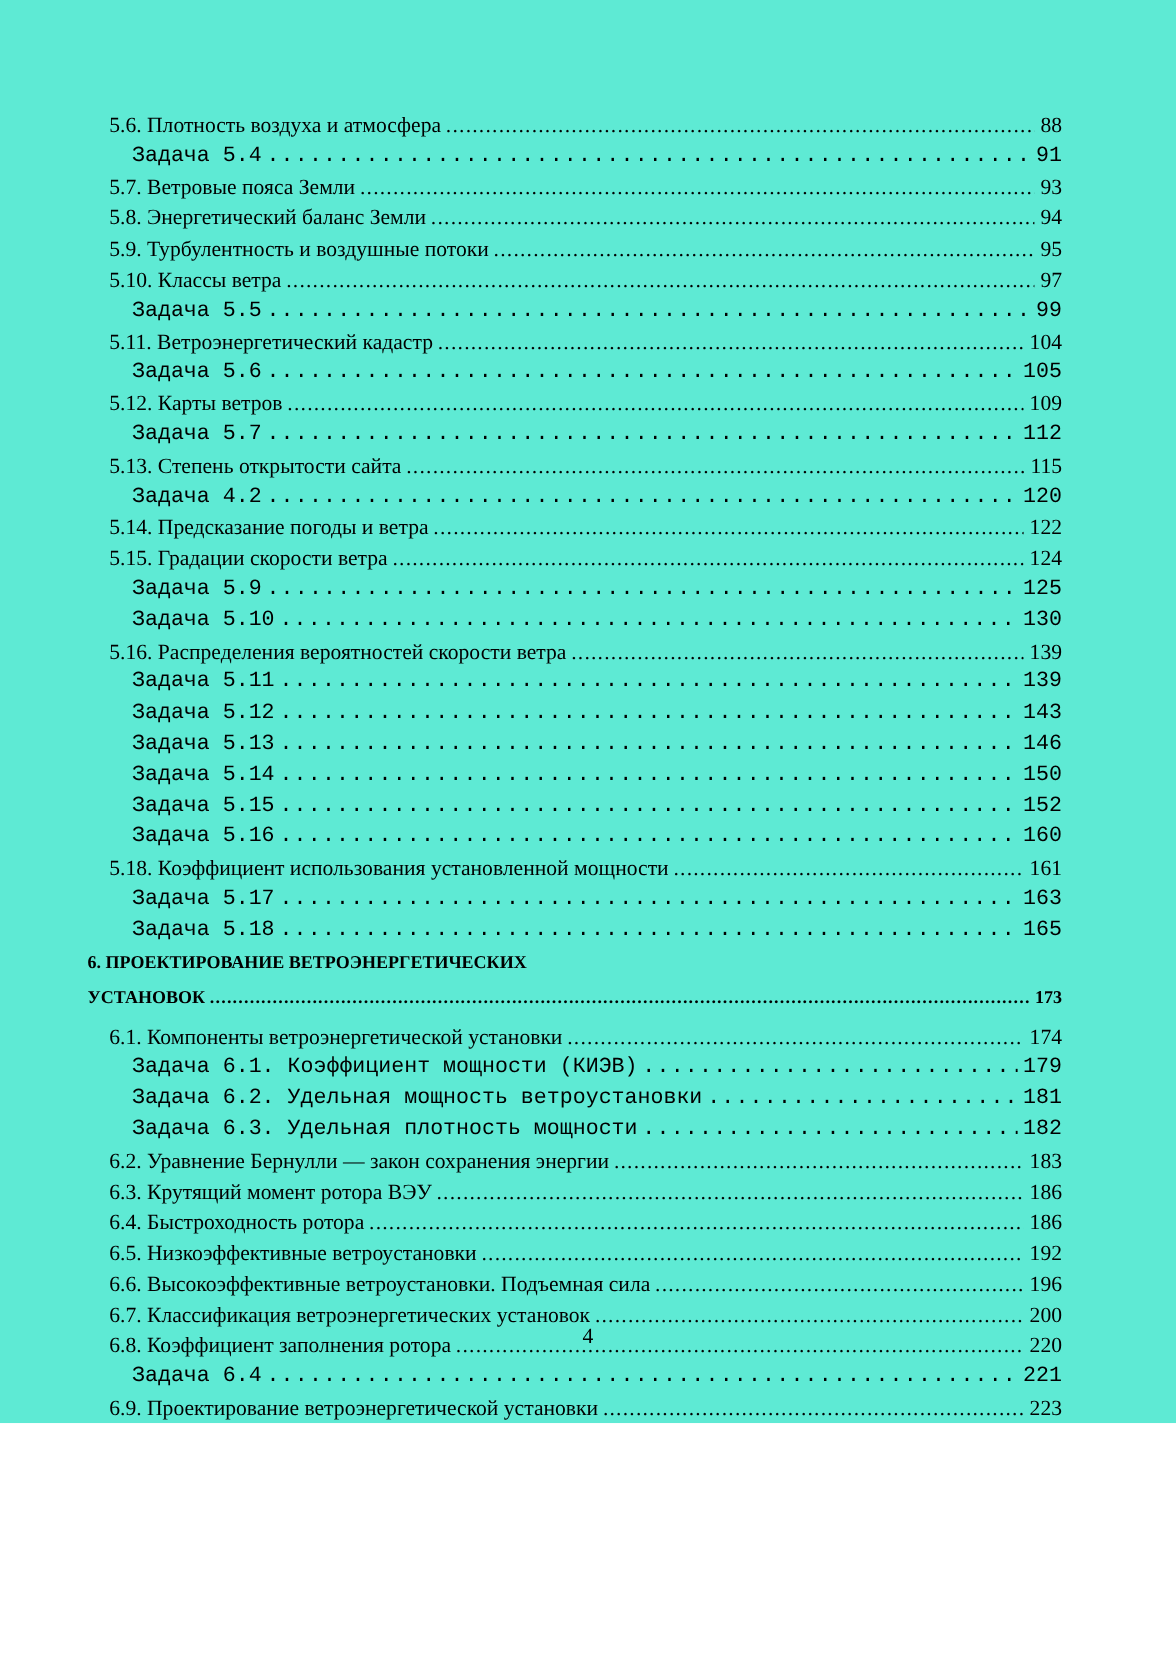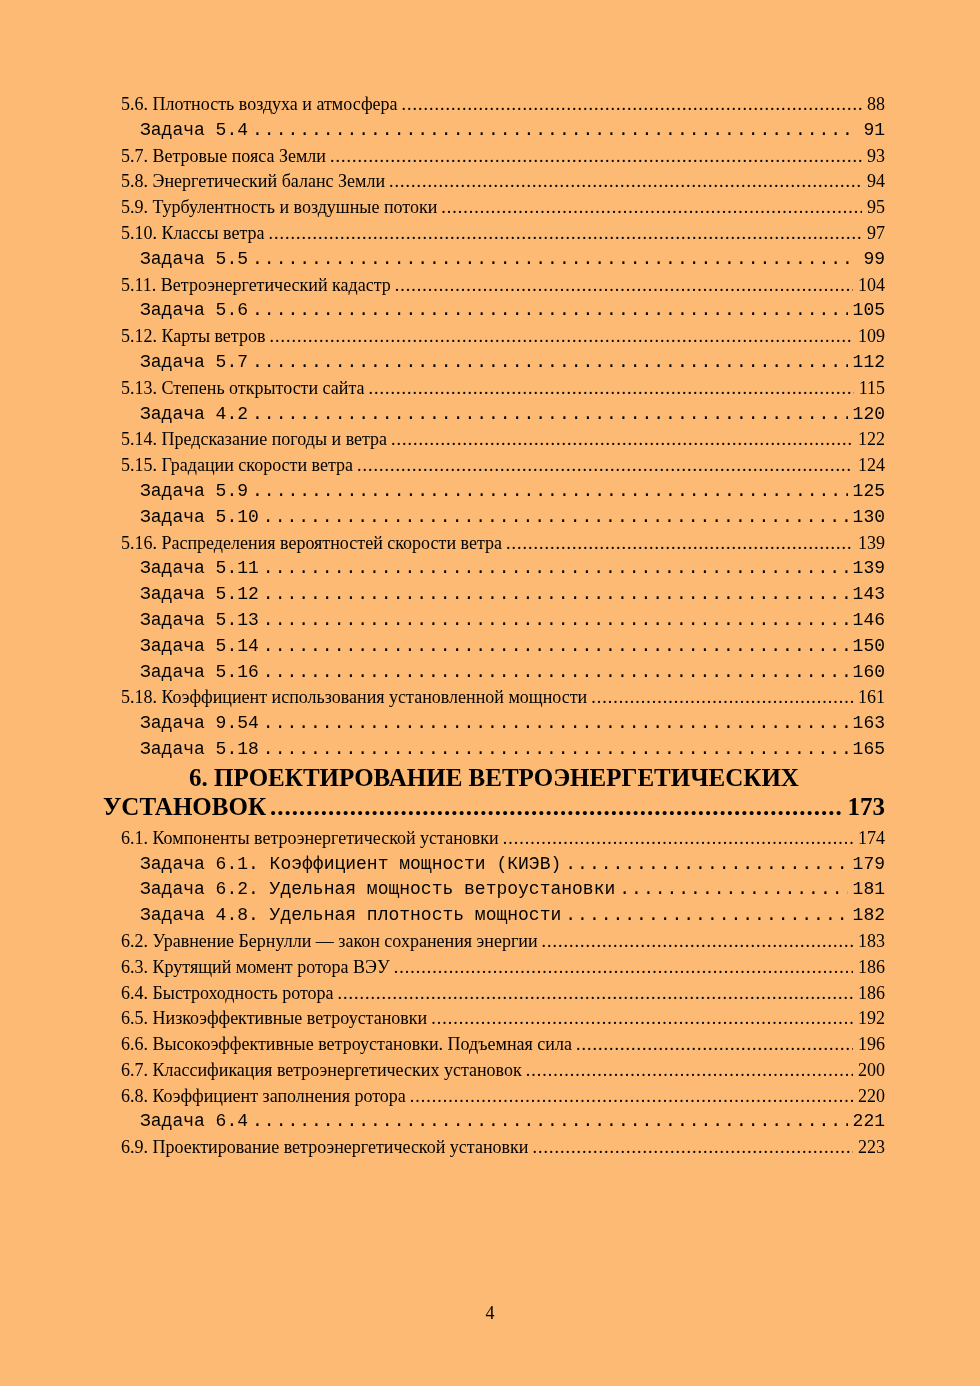--- a/index.html
+++ b/index.html
@@ -3,25 +3,25 @@
 <meta charset="utf-8">
 <style>
   html, body {
     margin: 0;
     padding: 0;
     background: #ffffff;
   }
   .page {
     position: relative;
     width: 980px;
-    height: 1386px;
+    height: 1186px;
     margin: 0 auto;
-    background: #fdba74;
+    background: #5eead4;
     box-sizing: border-box;
-    padding: 92px 95px 0 103px;
+    padding: 92px 95px 0 73px;
     font-family: "Liberation Serif", "DejaVu Serif", serif;
     color: #000000;
     overflow: hidden;
   }
   .toc {
     width: 100%;
   }
   .row {
     display: flex;
     align-items: baseline;
@@ -29,23 +29,22 @@
     line-height: 25.8px;
     white-space: nowrap;
   }
   .row .title {
     flex: 0 0 auto;
   }
   .row.l1 { padding-left: 18px; }
   .row.l2 { padding-left: 37px; font-family: Liberation Mono, monospace; }
   .row.l0 {
     font-weight: bold;
-    font-size: 25px;
+    font-size: 15px;
     line-height: 29px;
-    justify-content: center;
   }
   .row.l0 + .row.l1 { margin-top: 5px; }
   .dots {
     flex: 1 1 auto;
     overflow: hidden;
     white-space: nowrap;
     min-width: 10px;
     margin: 0 3px 0 4px;
   }
   .dots::after {
@@ -174,31 +173,36 @@
         <span class="title">Задача 5.13</span>
         <span class="dots"></span>
         <span class="page-num">146</span>
       </div>
       <div class="row l2">
         <span class="title">Задача 5.14</span>
         <span class="dots"></span>
         <span class="page-num">150</span>
       </div>
       <div class="row l2">
+        <span class="title">Задача 5.15</span>
+        <span class="dots"></span>
+        <span class="page-num">152</span>
+      </div>
+      <div class="row l2">
         <span class="title">Задача 5.16</span>
         <span class="dots"></span>
         <span class="page-num">160</span>
       </div>
       <div class="row l1">
         <span class="title">5.18. Коэффициент использования установленной мощности</span>
         <span class="dots"></span>
         <span class="page-num">161</span>
       </div>
       <div class="row l2">
-        <span class="title">Задача 9.54</span>
+        <span class="title">Задача 5.17</span>
         <span class="dots"></span>
         <span class="page-num">163</span>
       </div>
       <div class="row l2">
         <span class="title">Задача 5.18</span>
         <span class="dots"></span>
         <span class="page-num">165</span>
       </div>
       <div class="row l0">
         <span class="title">6. ПРОЕКТИРОВАНИЕ ВЕТРОЭНЕРГЕТИЧЕСКИХ</span>
@@ -217,21 +221,21 @@
         <span class="title">Задача 6.1. Коэффициент мощности (КИЭВ)</span>
         <span class="dots"></span>
         <span class="page-num">179</span>
       </div>
       <div class="row l2">
         <span class="title">Задача 6.2. Удельная мощность ветроустановки</span>
         <span class="dots"></span>
         <span class="page-num">181</span>
       </div>
       <div class="row l2">
-        <span class="title">Задача 4.8. Удельная плотность мощности</span>
+        <span class="title">Задача 6.3. Удельная плотность мощности</span>
         <span class="dots"></span>
         <span class="page-num">182</span>
       </div>
       <div class="row l1">
         <span class="title">6.2. Уравнение Бернулли — закон сохранения энергии</span>
         <span class="dots"></span>
         <span class="page-num">183</span>
       </div>
       <div class="row l1">
         <span class="title">6.3. Крутящий момент ротора ВЭУ</span>

